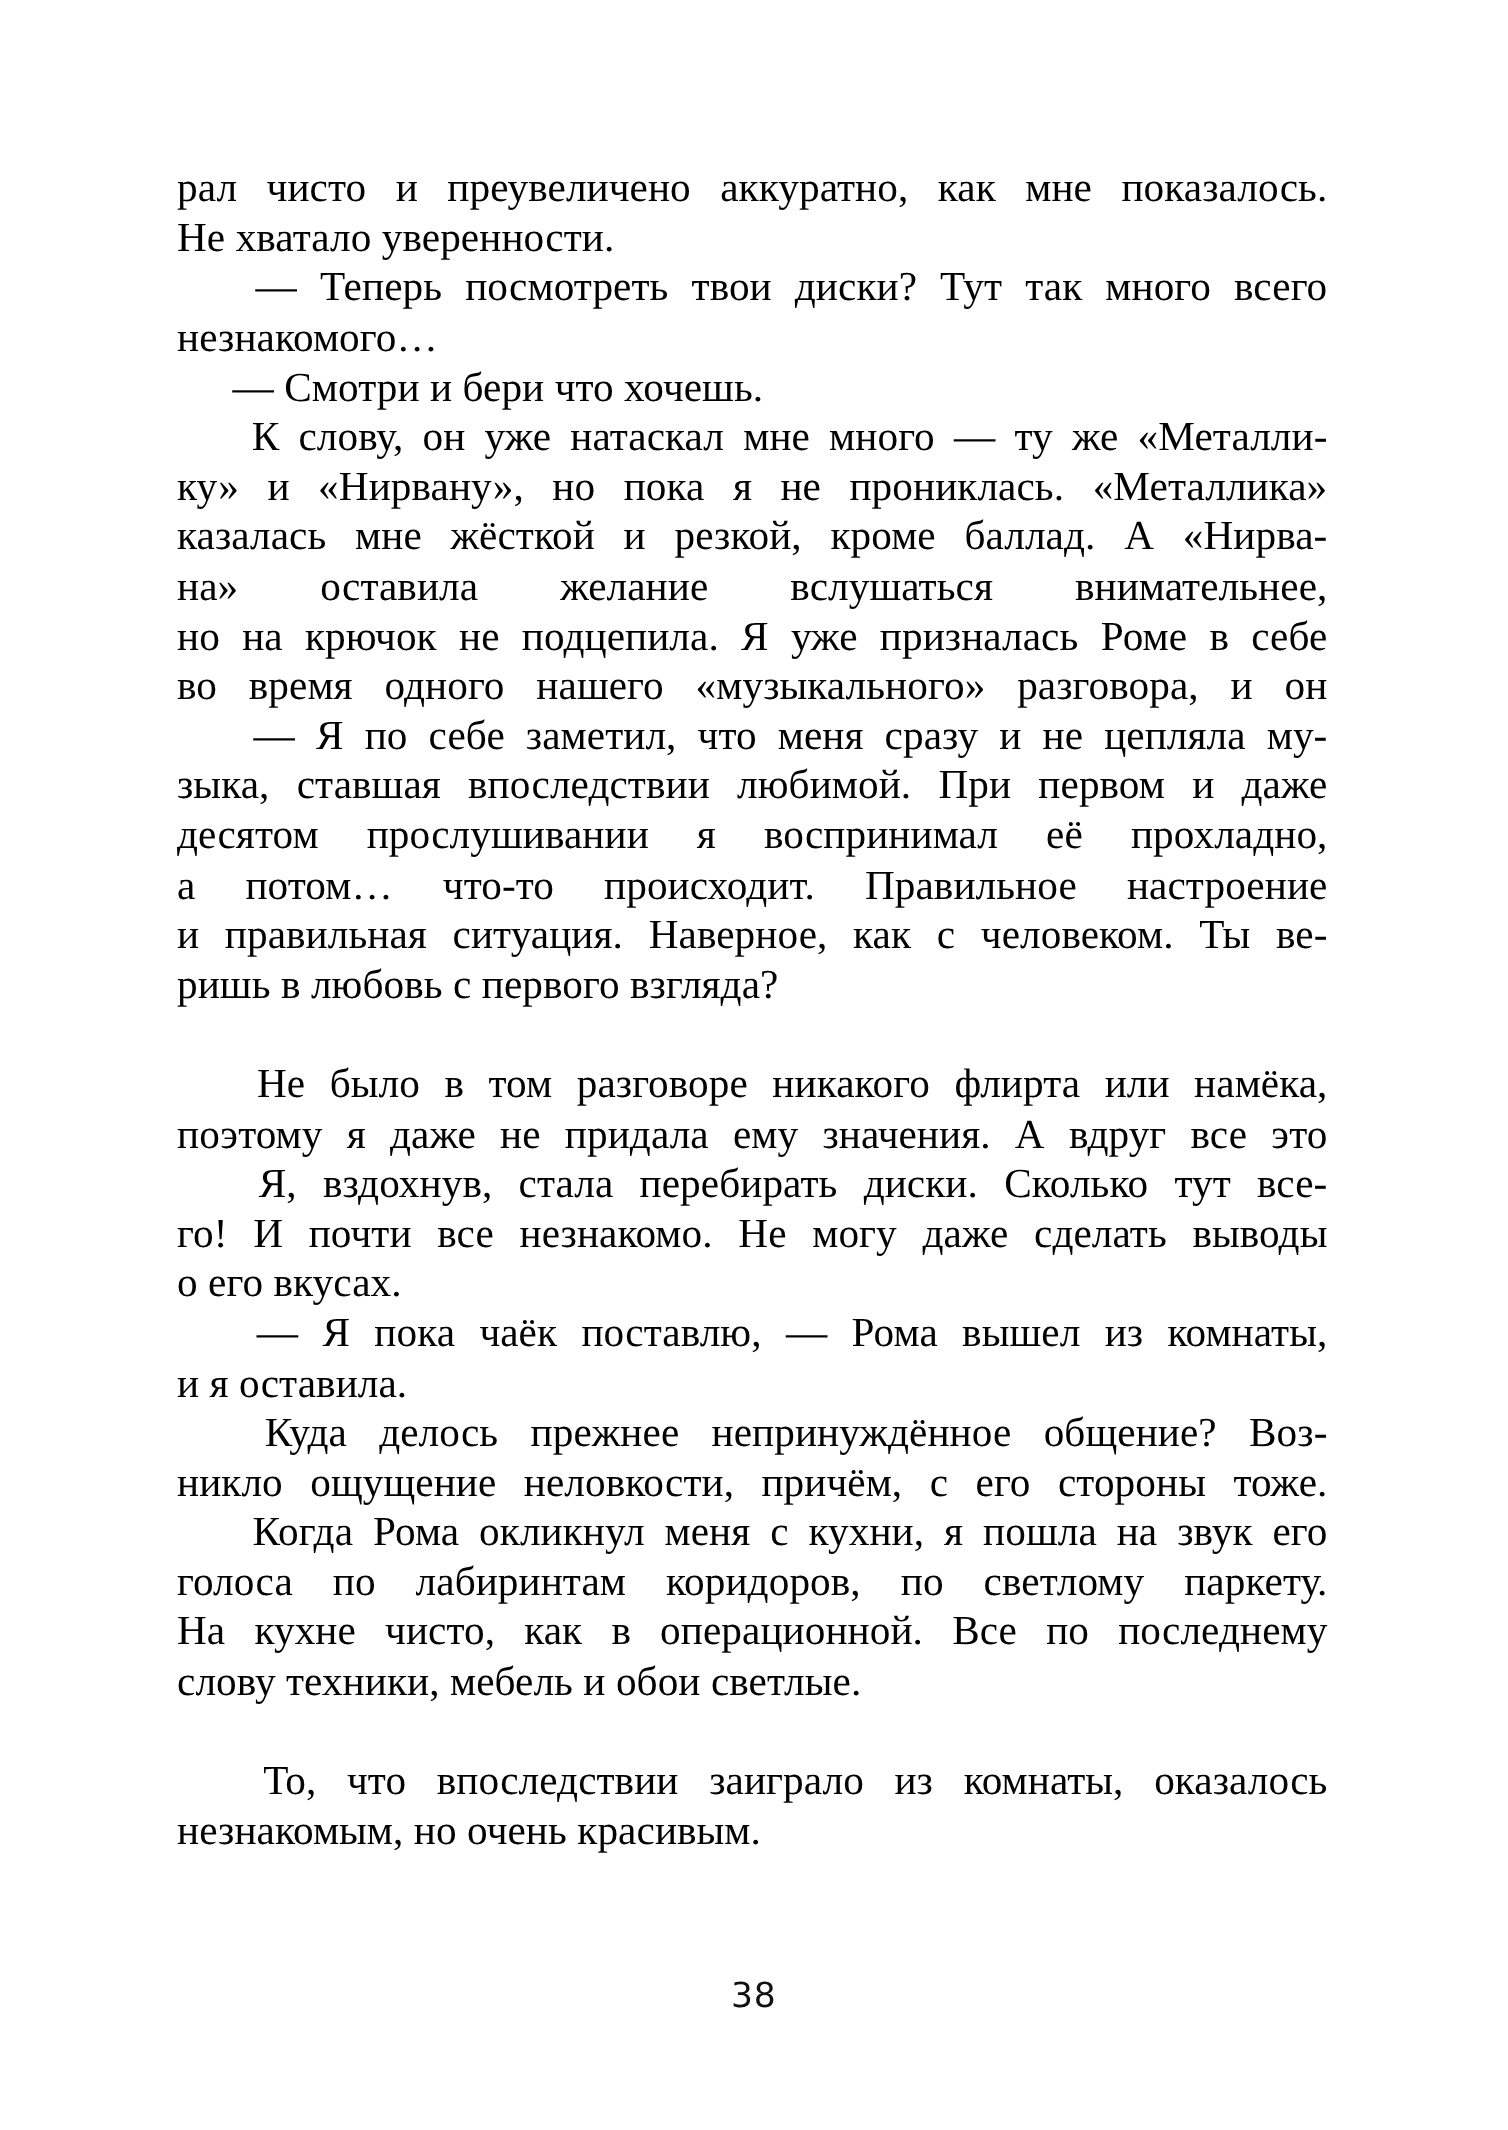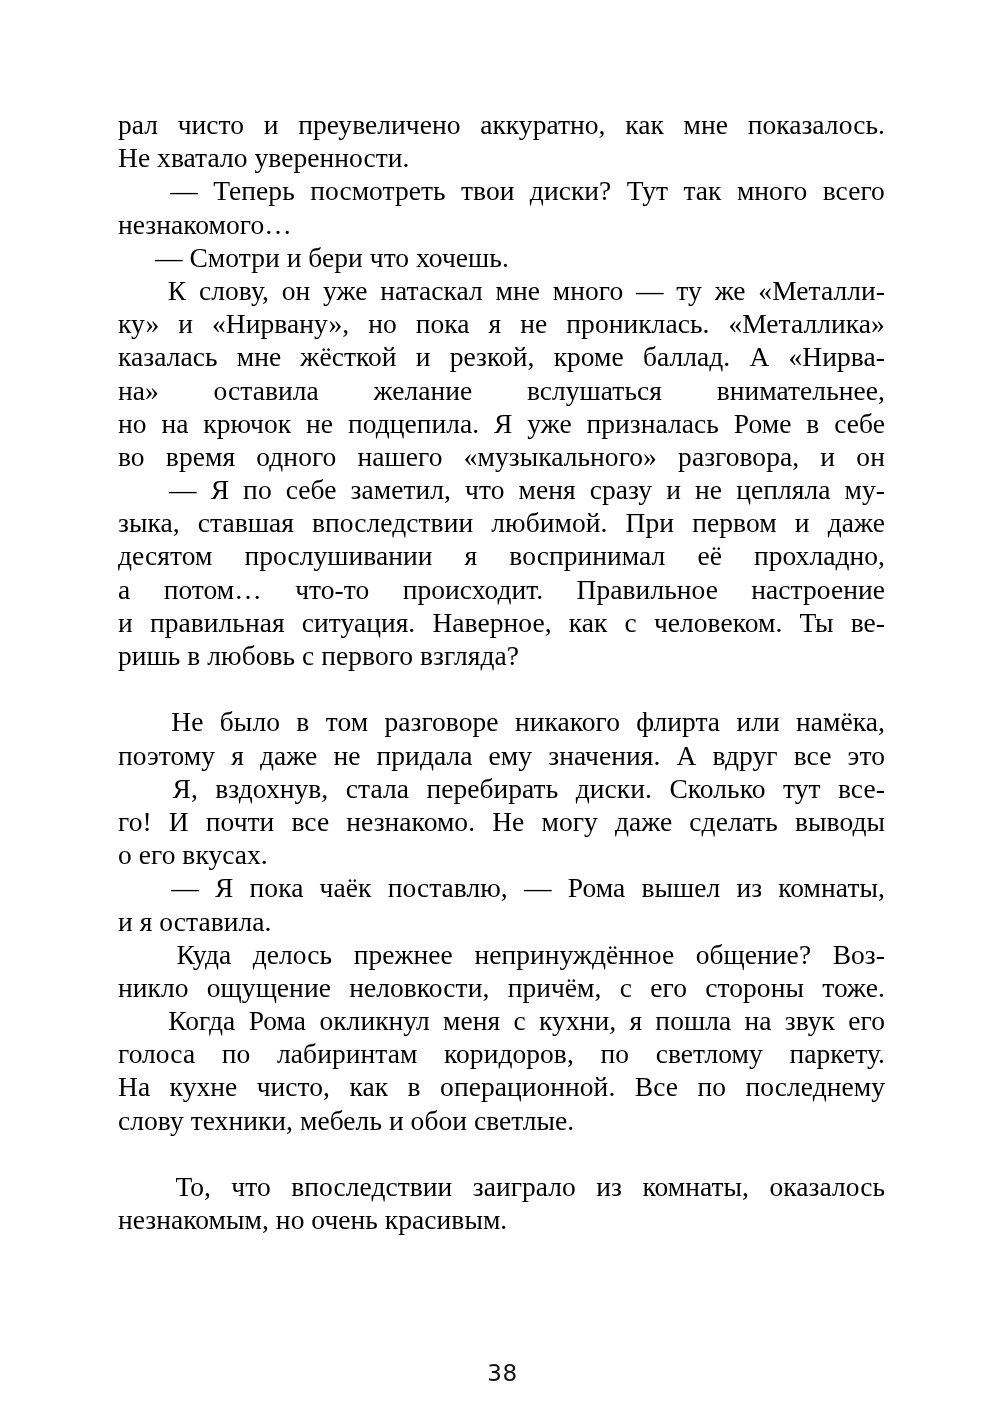--- a/index.html
+++ b/index.html
@@ -71,21 +71,20 @@
   .folio {
     position: absolute;
     left: 0;
     top: 1318px;
     width: 1005px;
     text-align: center;
     font-family: "DejaVu Sans", "Liberation Sans", sans-serif;
     font-size: 23px;
     color: #111111;
     letter-spacing: 0.5px;
-    margin-top: 42px;
   }
 </style>
 </head>
 <body>
 
 <div class="page">
 
   <div class="text-column">
       <div class="para">
         <div class="line justify"><span class="w">рал</span><span class="w">чисто</span><span class="w">и</span><span class="w">преувеличено</span><span class="w">аккуратно,</span><span class="w">как</span><span class="w">мне</span><span class="w">показалось.</span></div>

